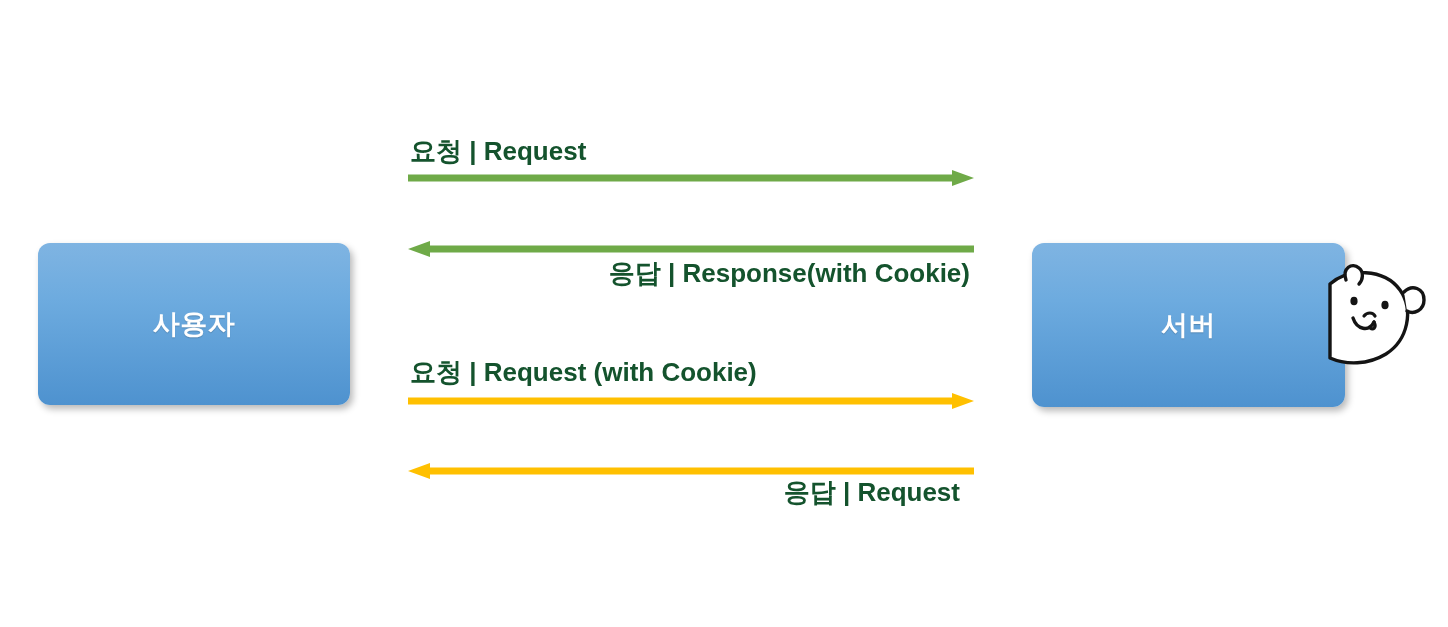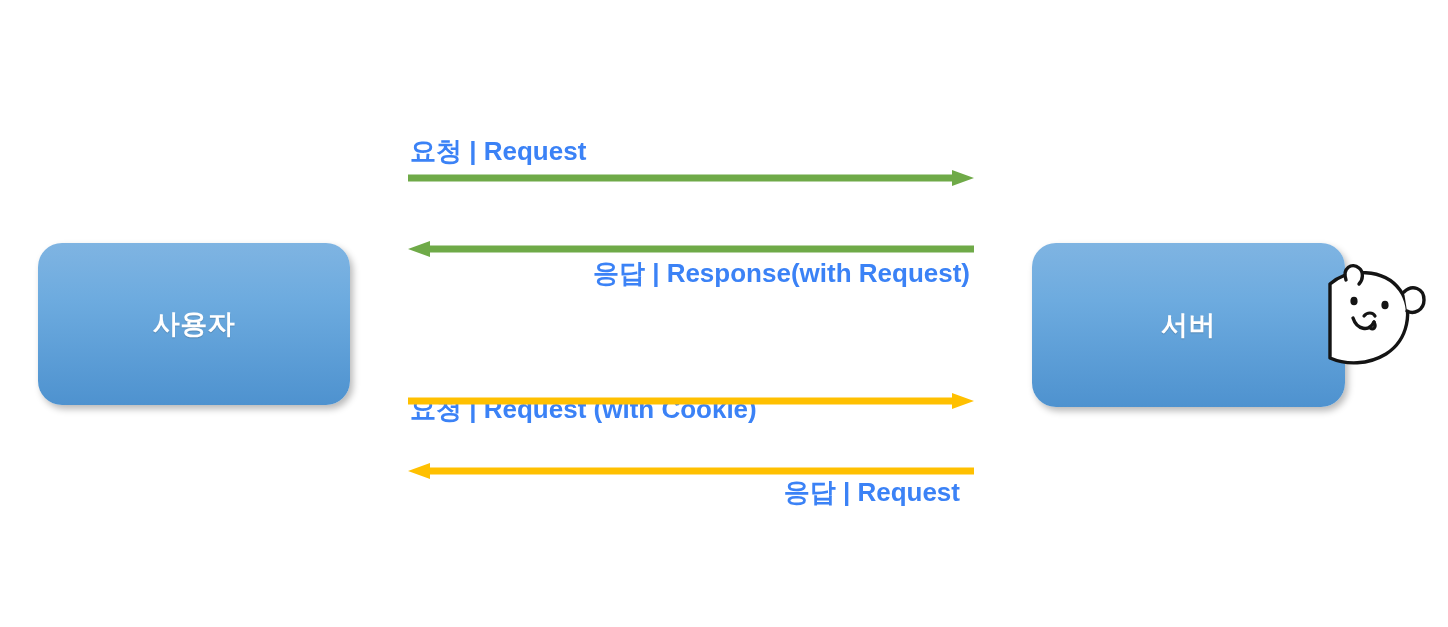--- a/index.html
+++ b/index.html
@@ -14,21 +14,21 @@
     position: relative;
     width: 1448px;
     height: 627px;
     background: #ffffff;
     overflow: hidden;
   }
 
   
   .node {
     position: absolute;
-    border-radius: 24px;
+    border-radius: 12px;
     background: linear-gradient(to bottom, #7fb4e2 0%, #6dabdf 35%, #4e92cf 100%);
     box-shadow: 3px 4px 7px rgba(0,0,0,0.28);
     display: flex;
     align-items: center;
     justify-content: center;
     text-align: center;
   }
   .node-label {
     color: #ffffff;
     font-size: 27px;
@@ -51,36 +51,36 @@
   }
 
   
   .arrow-group { position: absolute; }
   .arrow-svg  { display: block; overflow: visible; }
 
   .arrow-label {
     position: absolute;
     font-size: 26px;
     font-weight: bold;
-    color: #3b82f6;
+    color: #14532d;
     white-space: nowrap;
     user-select: none;
   }
   .lbl-left  { left: 0; }
   .lbl-right { right: 0; text-align: right; }
 
   
   #arrow-row-1 { left: 408px; top: 170px; width: 566px; height: 16px; }
   #arrow-row-2 { left: 408px; top: 241px; width: 566px; height: 16px; }
   #arrow-row-3 { left: 408px; top: 393px; width: 566px; height: 16px; }
   #arrow-row-4 { left: 408px; top: 463px; width: 566px; height: 16px; }
 
   #label-1 { left: 410px;  top: 134px; }
   #label-2 { left: 410px;  top: 256px; width: 560px; }
-  #label-3 { left: 410px;  top: 355px; margin-top: 37px; }
+  #label-3 { left: 410px;  top: 355px; }
   #label-4 { left: 410px;  top: 475px; width: 550px; }
 </style>
 </head>
 <body>
 
 <div id="canvas">
 
   <div class="node" id="node-user">
     <span class="node-label">사용자</span>
   </div>
@@ -113,21 +113,21 @@
       <polygon points="544,0 566,8 544,16" fill="#6faa48"></polygon>
     </svg>
   </div>
 
   <div class="arrow-group" id="arrow-row-2">
     <svg class="arrow-svg" width="566" height="16" viewBox="0 0 566 16">
       <line x1="18" y1="8" x2="566" y2="8" stroke="#6faa48" stroke-width="7"></line>
       <polygon points="22,0 0,8 22,16" fill="#6faa48"></polygon>
     </svg>
   </div>
-  <div class="arrow-label lbl-right" id="label-2">응답 | Response(with Request)</div>
+  <div class="arrow-label lbl-right" id="label-2">응답 | Response(with Cookie)</div>
 
   <div class="arrow-label lbl-left" id="label-3">요청 | Request (with Cookie)</div>
   <div class="arrow-group" id="arrow-row-3">
     <svg class="arrow-svg" width="566" height="16" viewBox="0 0 566 16">
       <line x1="0" y1="8" x2="548" y2="8" stroke="#ffc000" stroke-width="7"></line>
       <polygon points="544,0 566,8 544,16" fill="#ffc000"></polygon>
     </svg>
   </div>
 
   <div class="arrow-group" id="arrow-row-4">

